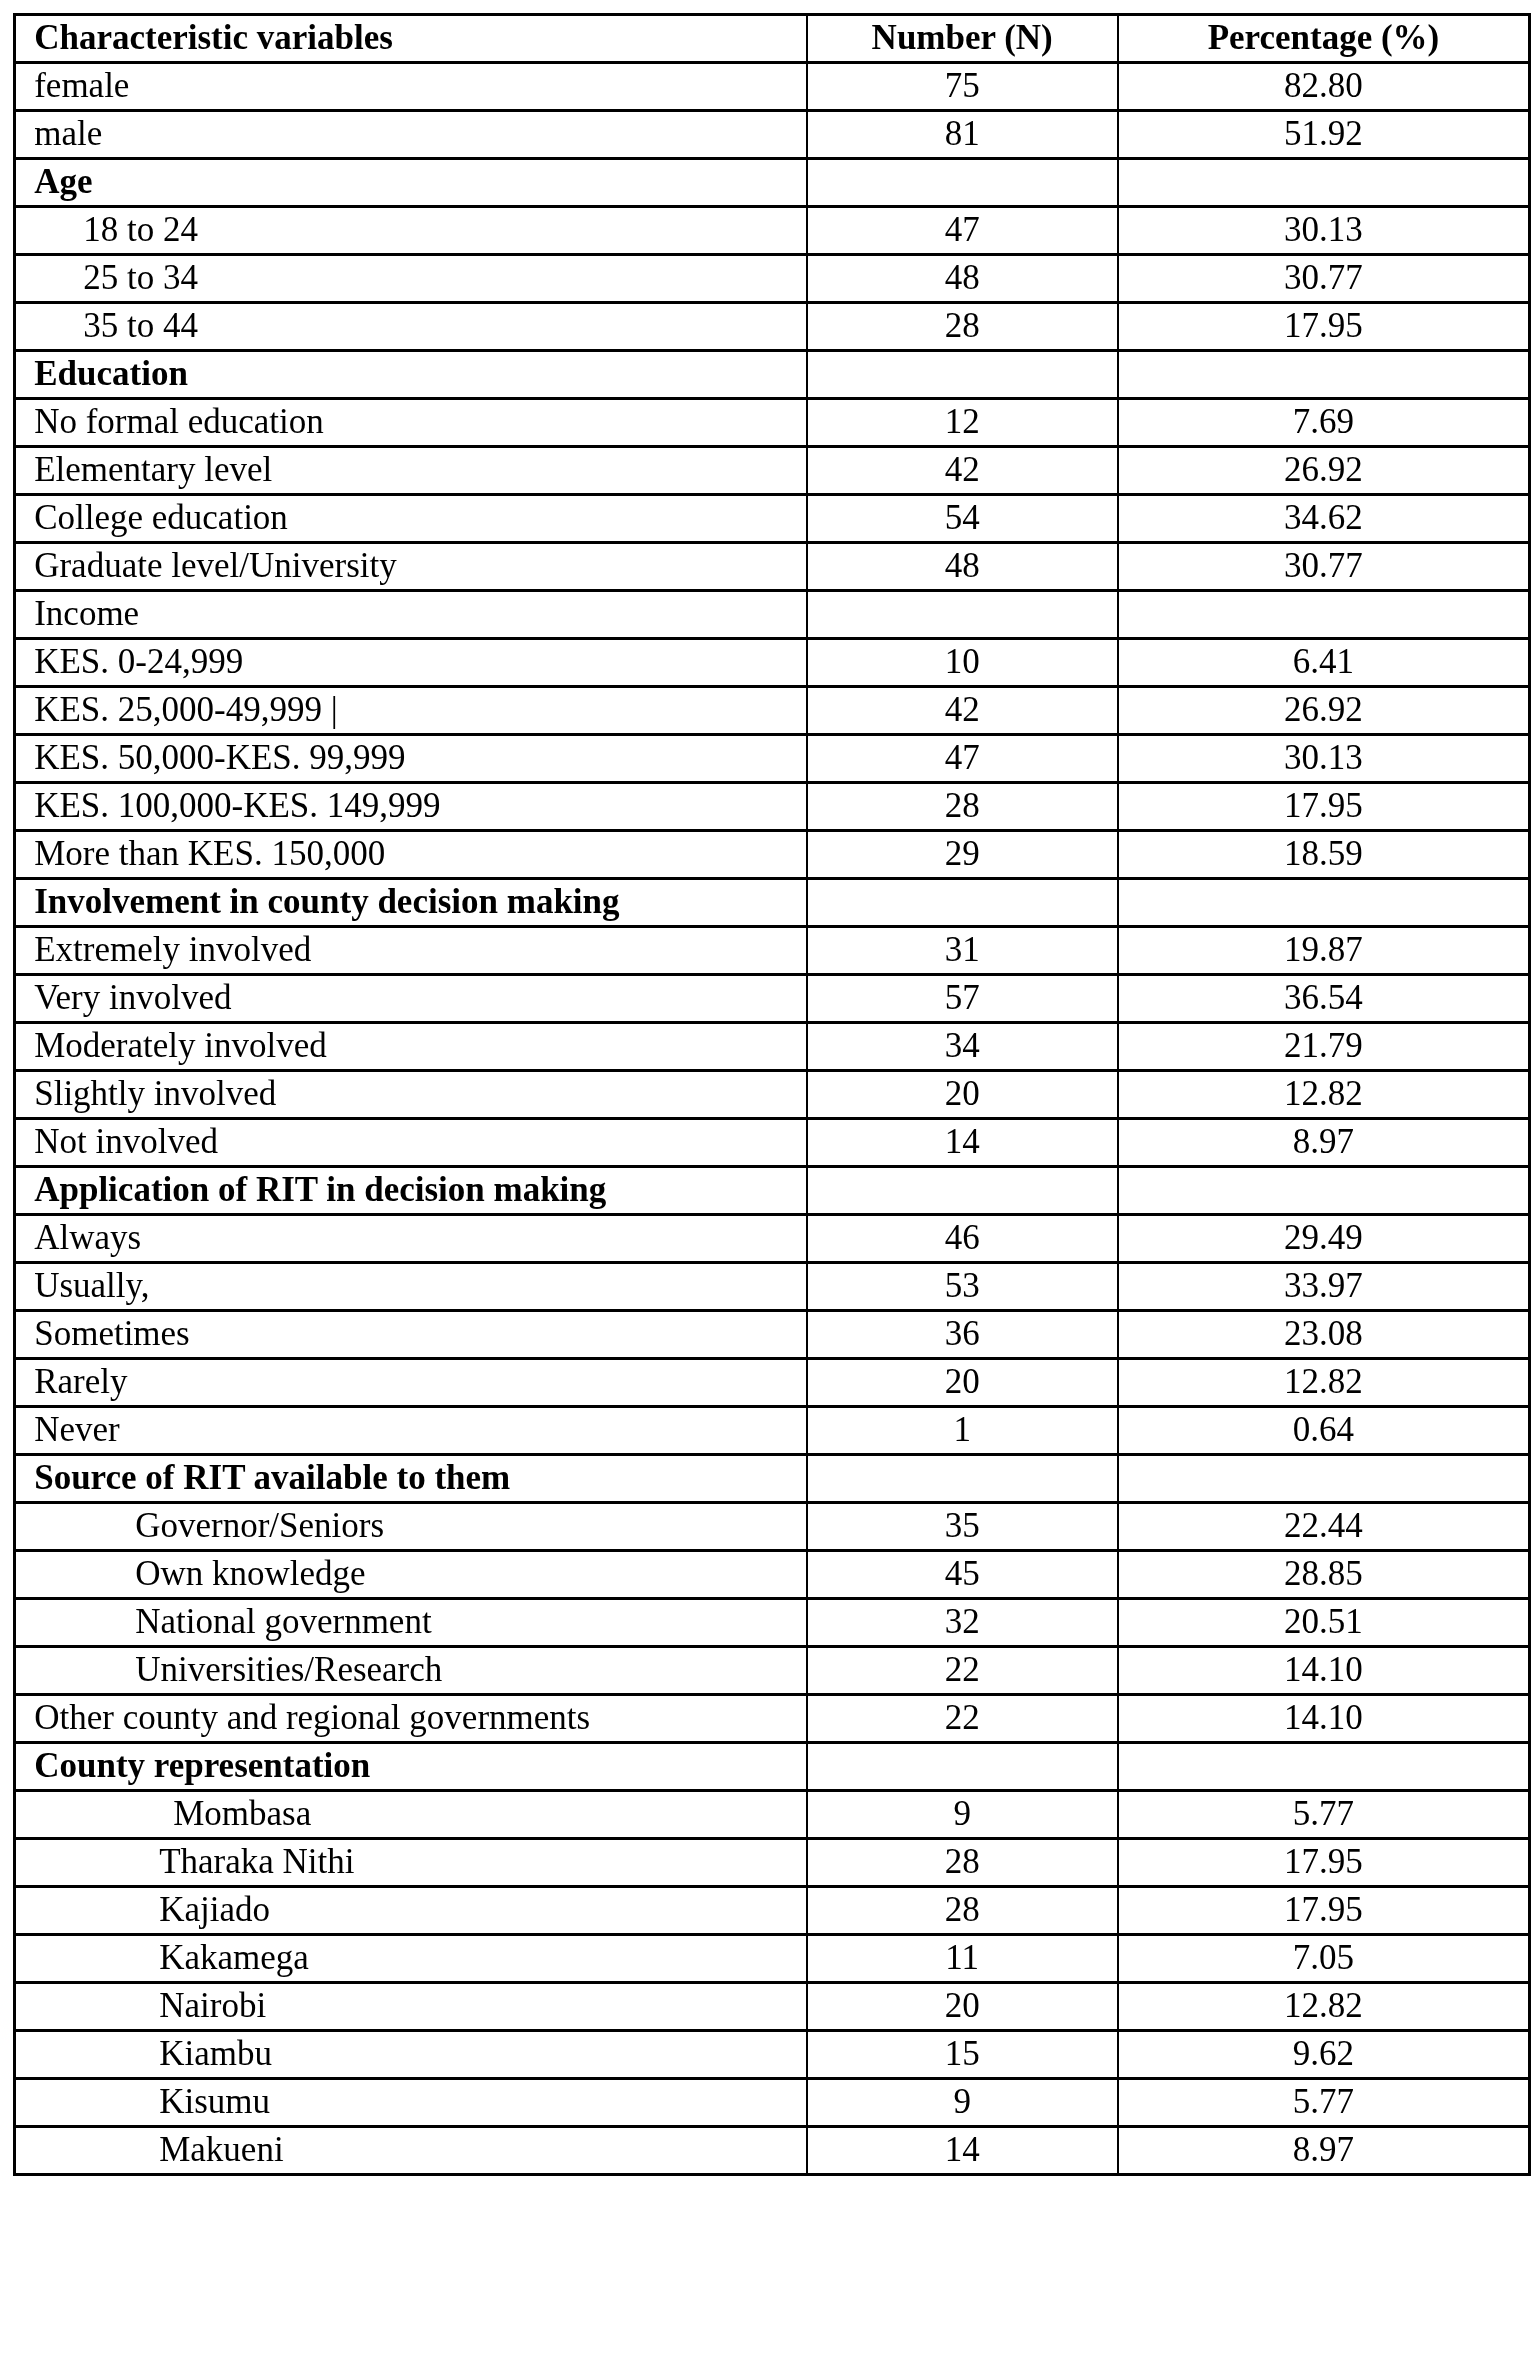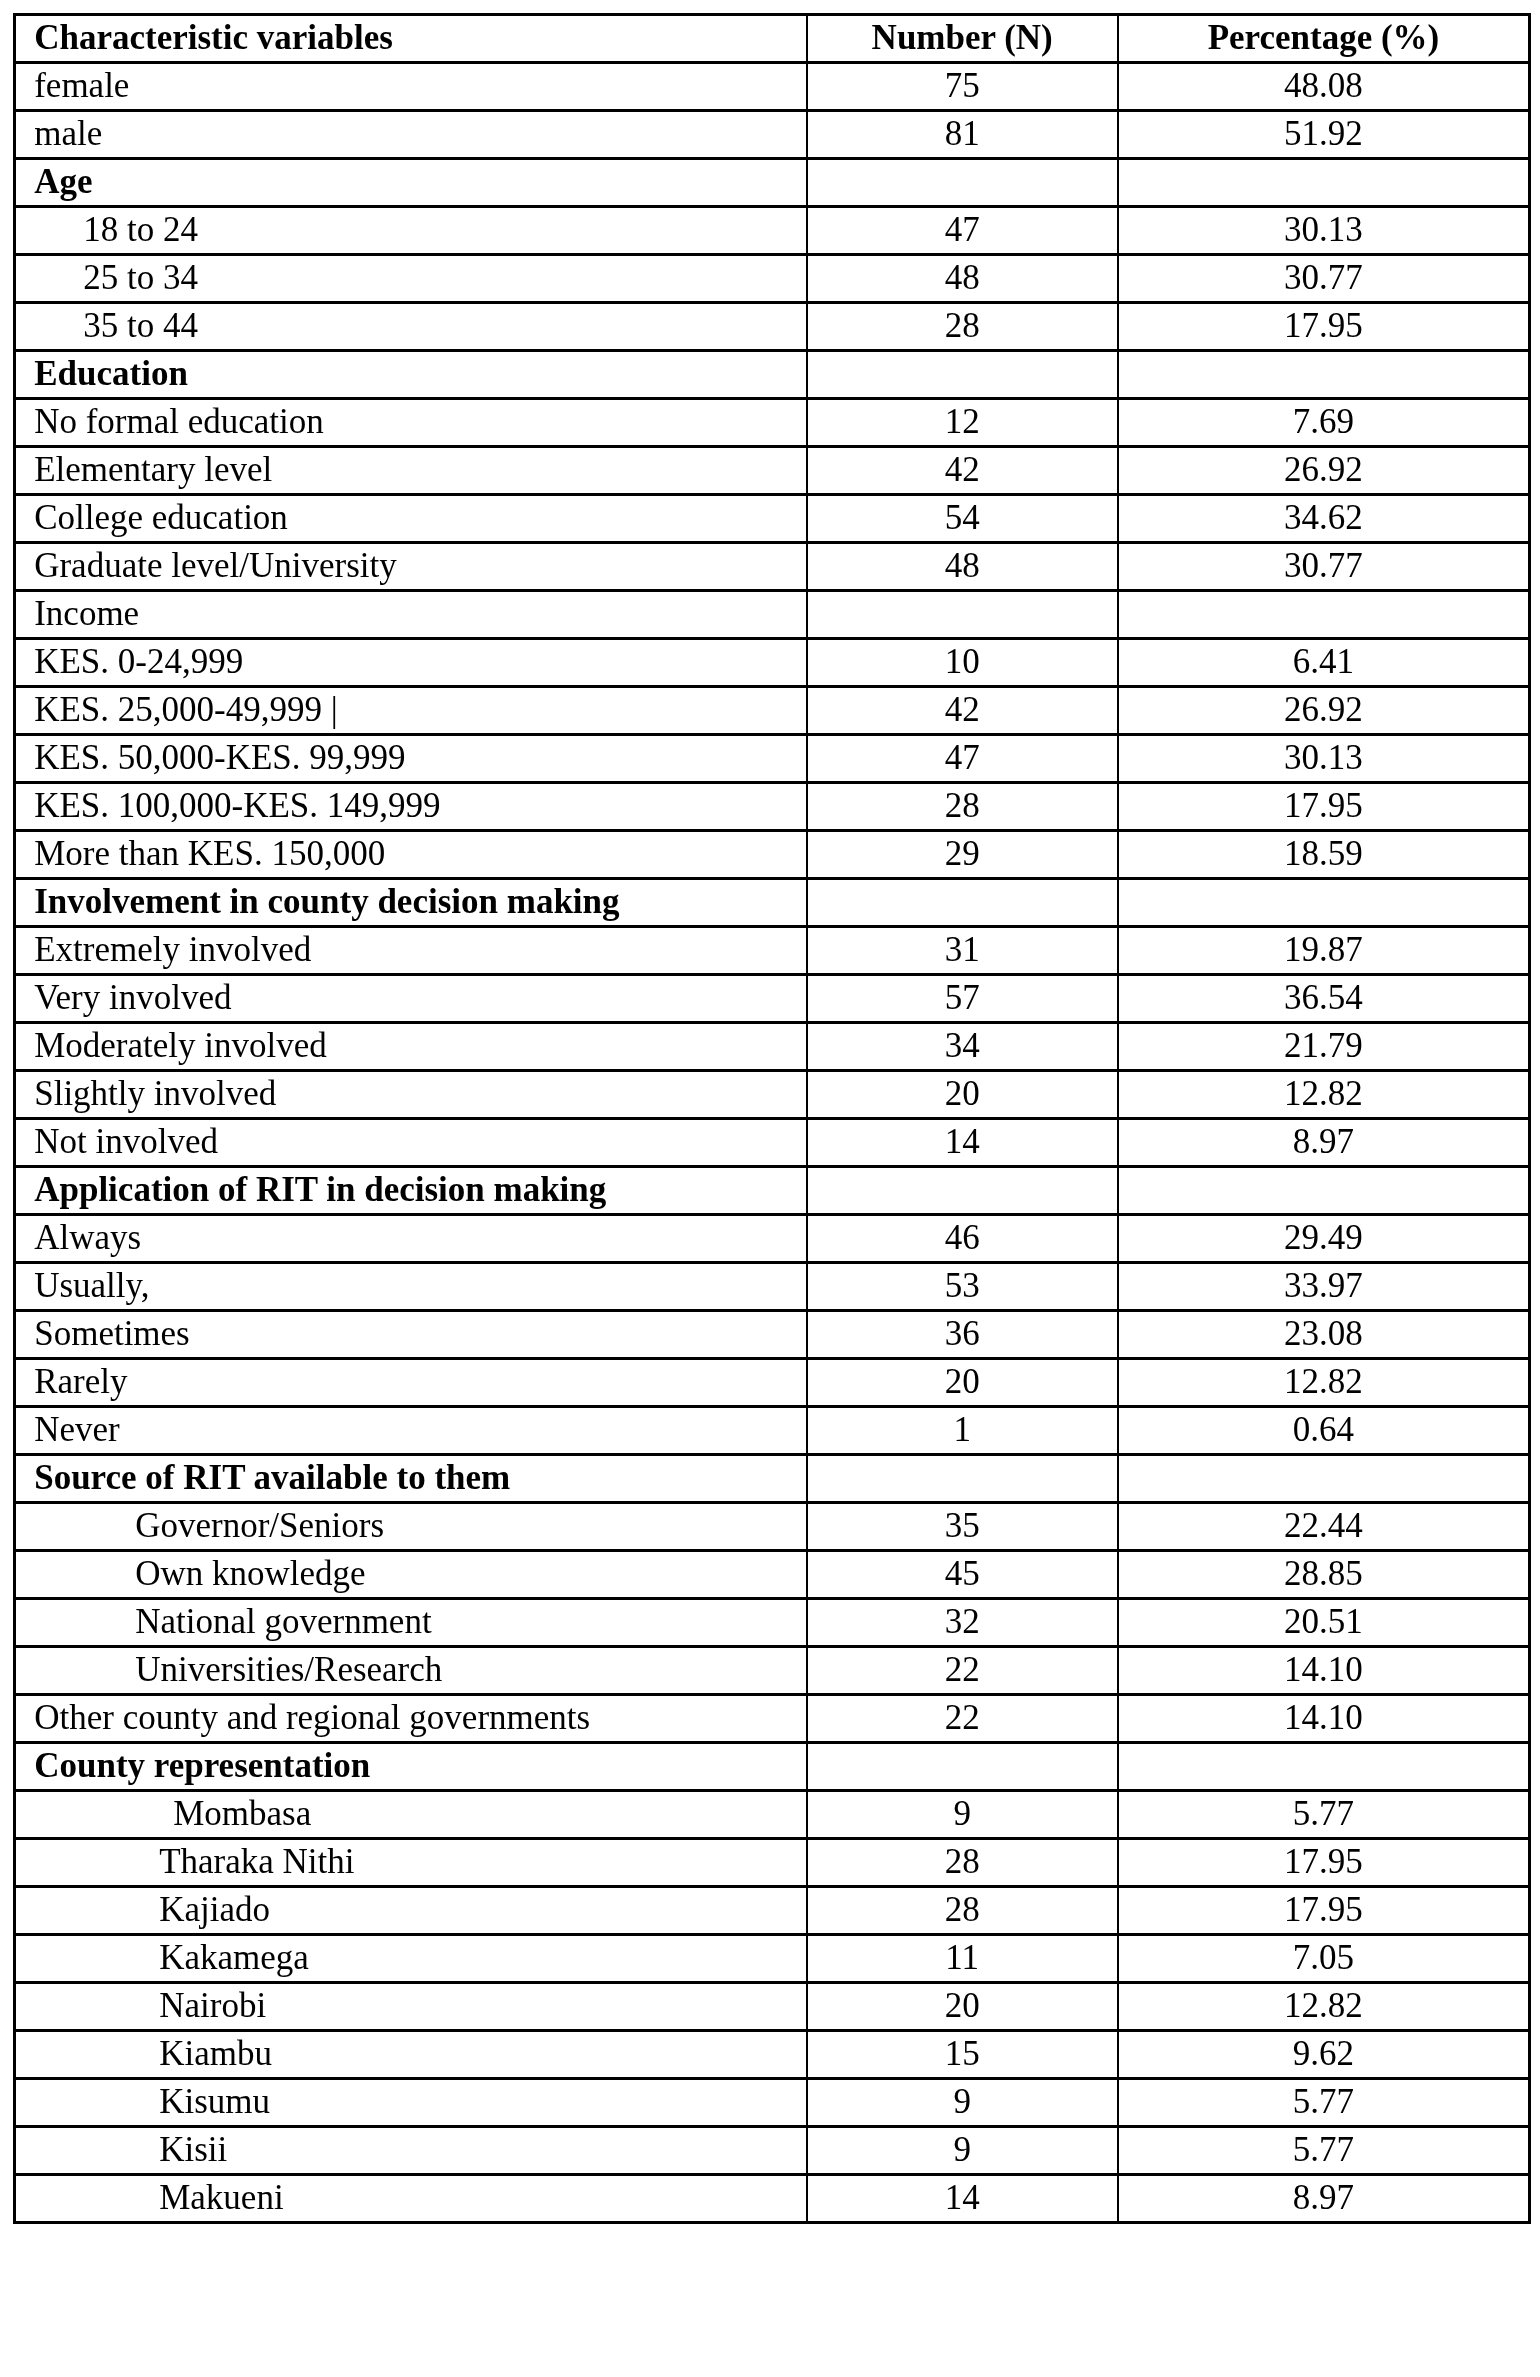--- a/index.html
+++ b/index.html
@@ -69,21 +69,21 @@
       <tr>
         <th class="h-label">Characteristic variables</th>
         <th class="h-num">Number (N)</th>
         <th class="h-pct">Percentage (%)</th>
       </tr>
     </thead>
     <tbody id="table-body">
         <tr>
           <td class="cell-label ind-0">female</td>
           <td class="cell-num">75</td>
-          <td class="cell-pct">48.08</td>
+          <td class="cell-pct">82.80</td>
         </tr>
         <tr>
           <td class="cell-label ind-0">male</td>
           <td class="cell-num">81</td>
           <td class="cell-pct">51.92</td>
         </tr>
         <tr class="bold">
           <td class="cell-label ind-0">Age</td>
           <td class="cell-num"></td>
           <td class="cell-pct"></td>
@@ -278,25 +278,20 @@
           <td class="cell-num">20</td>
           <td class="cell-pct">12.82</td>
         </tr>
         <tr>
           <td class="cell-label ind-3">Kiambu</td>
           <td class="cell-num">15</td>
           <td class="cell-pct">9.62</td>
         </tr>
         <tr>
           <td class="cell-label ind-3">Kisumu</td>
-          <td class="cell-num">9</td>
-          <td class="cell-pct">5.77</td>
-        </tr>
-        <tr>
-          <td class="cell-label ind-3">Kisii</td>
           <td class="cell-num">9</td>
           <td class="cell-pct">5.77</td>
         </tr>
         <tr>
           <td class="cell-label ind-3">Makueni</td>
           <td class="cell-num">14</td>
           <td class="cell-pct">8.97</td>
         </tr>
       </tbody>
   </table>

